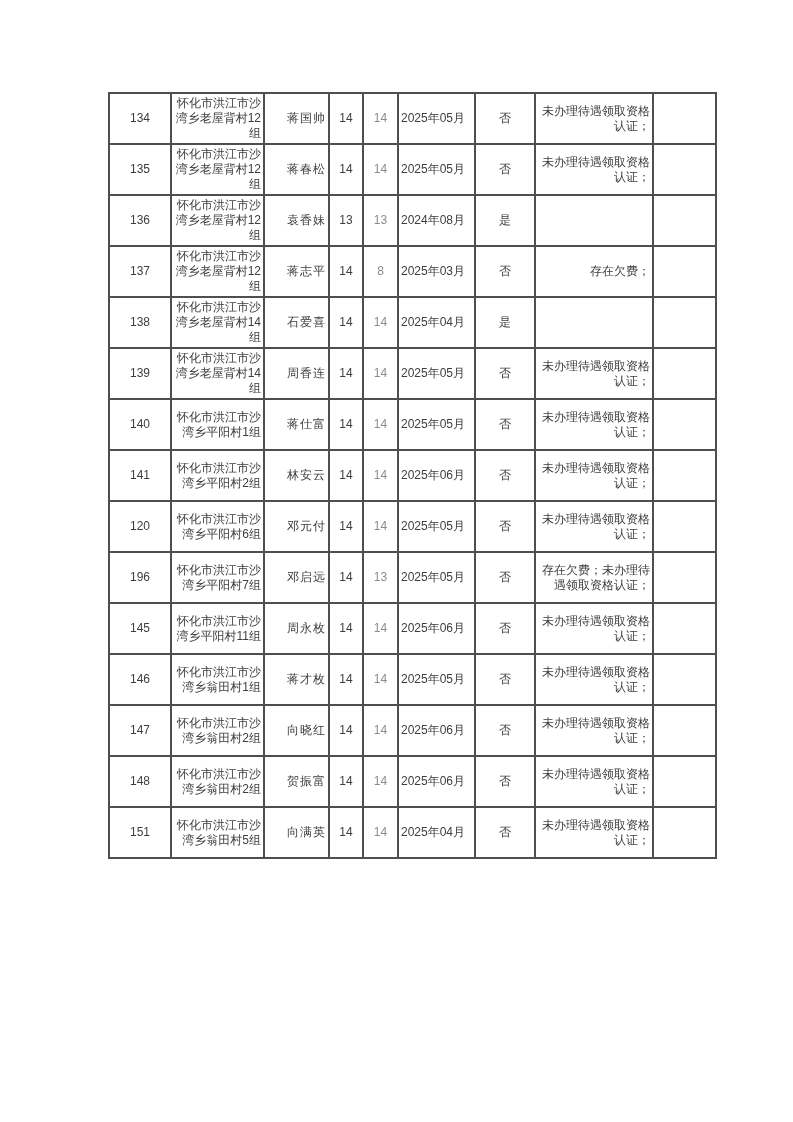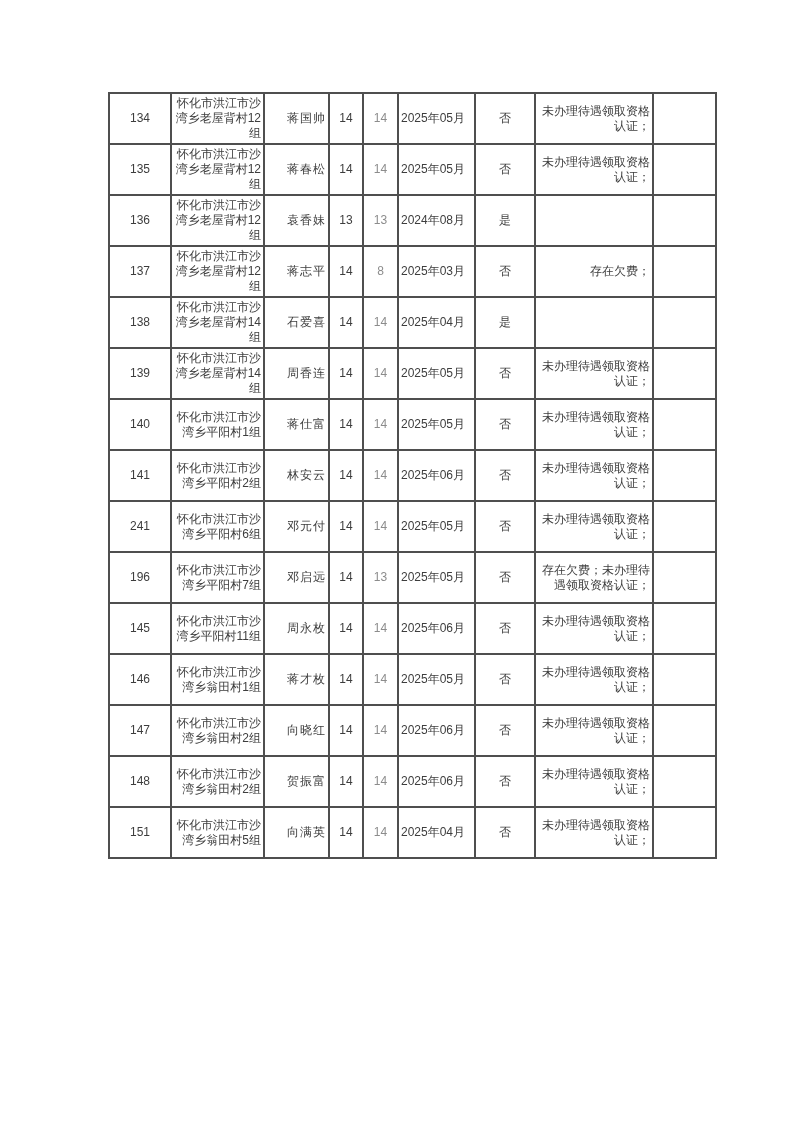--- a/index.html
+++ b/index.html
@@ -148,21 +148,21 @@
     <td class="c-addr">怀化市洪江市沙湾乡平阳村2组</td>
     <td class="c-name">林安云</td>
     <td class="c-n1">14</td>
     <td class="c-n2">14</td>
     <td class="c-date">2025年06月</td>
     <td class="c-flag">否</td>
     <td class="c-remark">未办理待遇领取资格认证；</td>
     <td class="c-extra"></td>
   </tr>
         <tr>
-    <td class="c-serial">241</td>
+    <td class="c-serial">120</td>
     <td class="c-addr">怀化市洪江市沙湾乡平阳村6组</td>
     <td class="c-name">邓元付</td>
     <td class="c-n1">14</td>
     <td class="c-n2">14</td>
     <td class="c-date">2025年05月</td>
     <td class="c-flag">否</td>
     <td class="c-remark">未办理待遇领取资格认证；</td>
     <td class="c-extra"></td>
   </tr>
         <tr>

